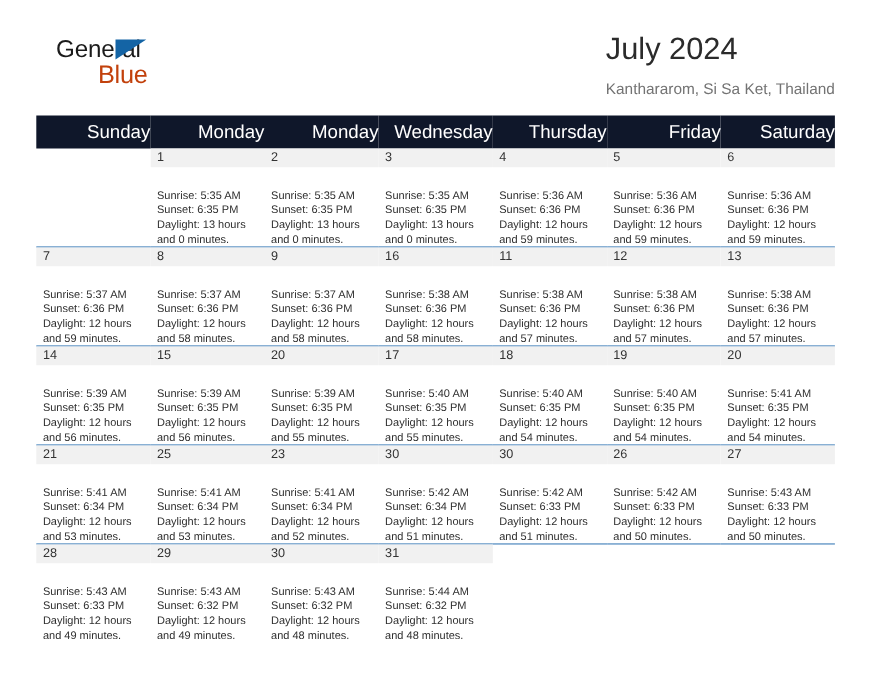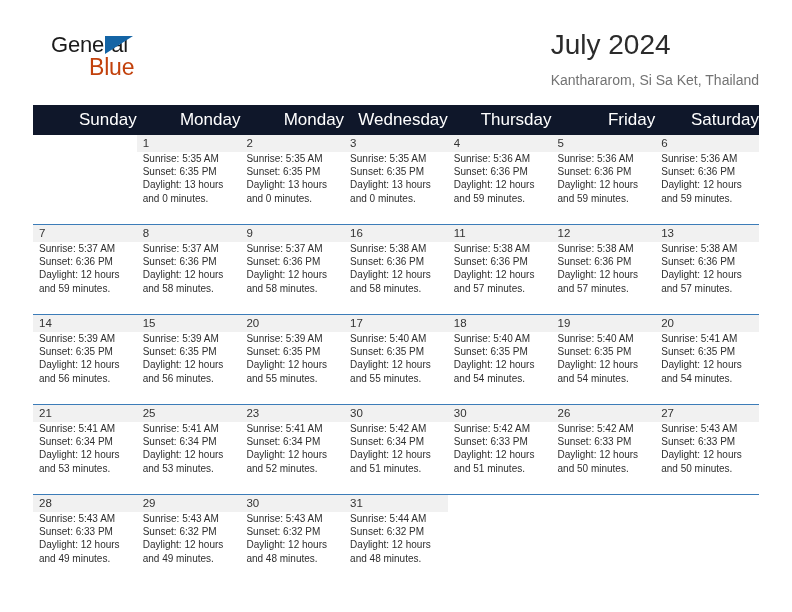--- a/index.html
+++ b/index.html
@@ -125,21 +125,21 @@
     height: 17px;
     line-height: 17px;
     padding-left: 6px;
     font-size: 11.5px;
     color: #333333;
   }
   .daycell.blank .daynum-band {
     background: transparent;
   }
   .info {
-    padding: 0 4px 0 6px;
+    padding: 20px 4px 0 6px;
     font-size: 10px;
     line-height: 13.2px;
     color: #2e2e2e;
   }
   .info div {
     white-space: nowrap;
   }
 </style>
 </head>
 <body>

